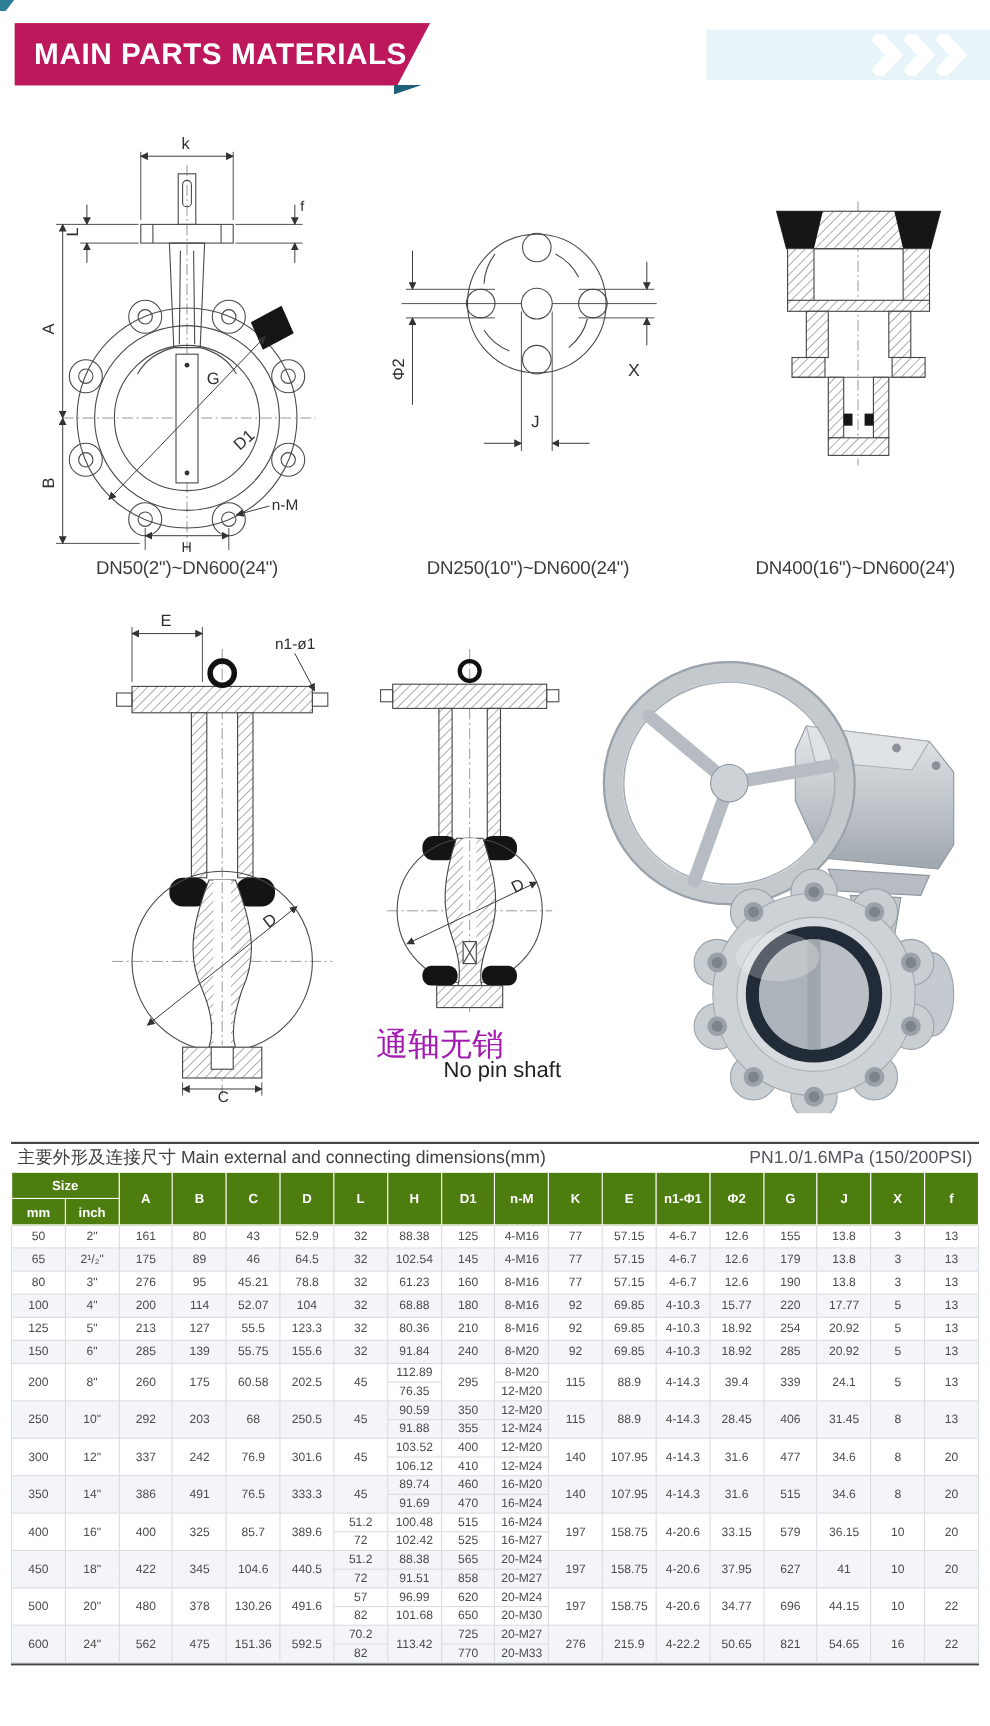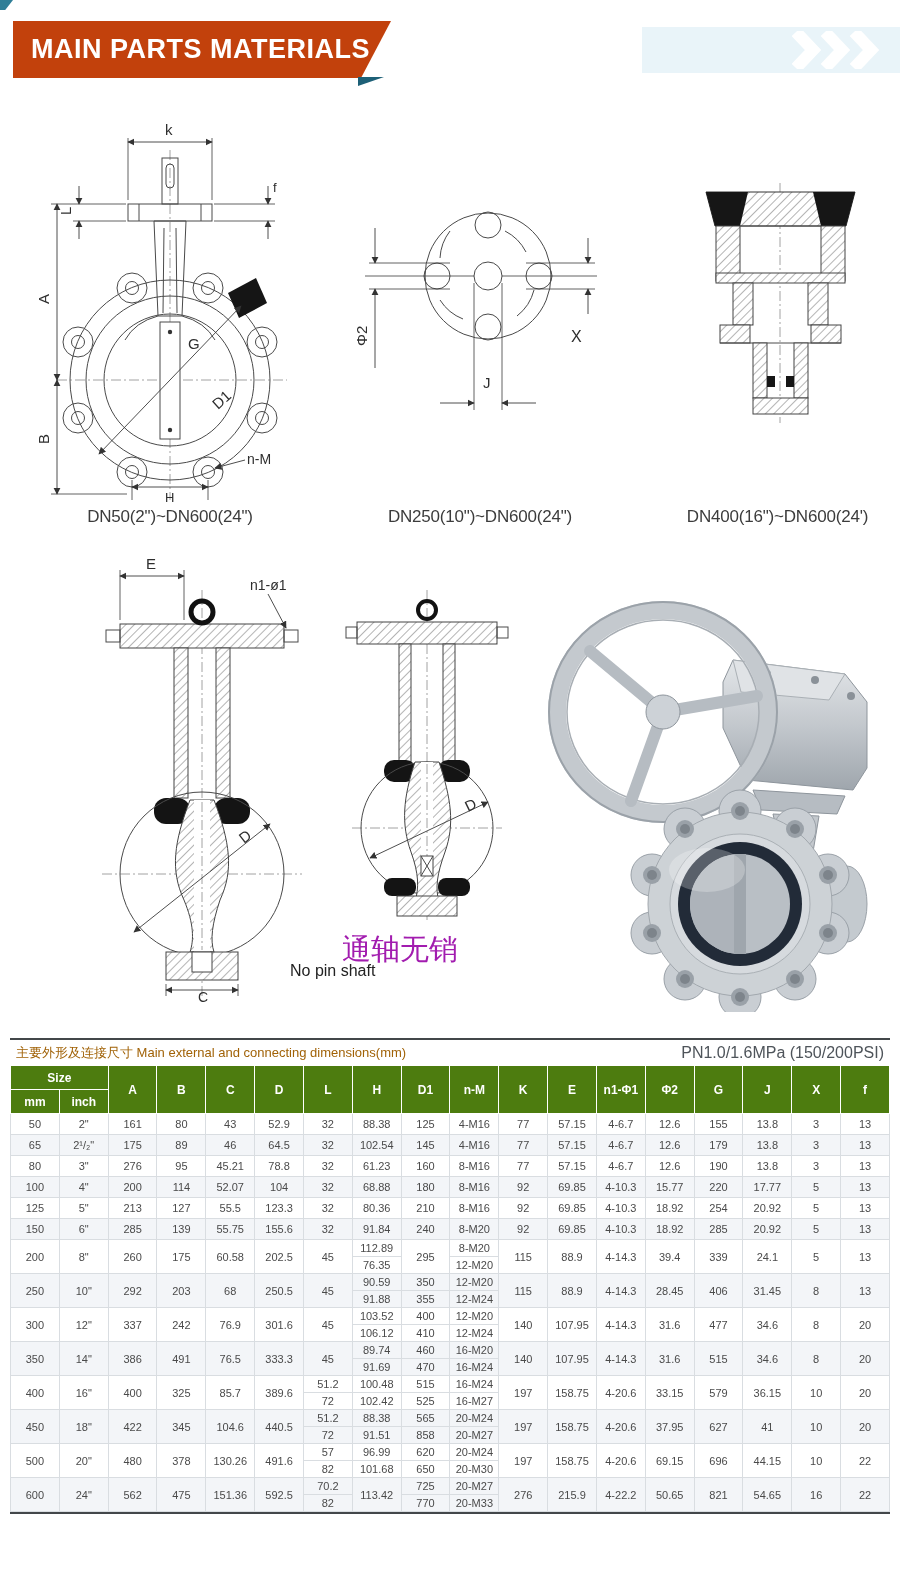--- a/index.html
+++ b/index.html
@@ -1,38 +1,38 @@
 <!DOCTYPE html>
 <html><head>
 <meta charset="utf-8">
 <style>
   html,body{margin:0;padding:0;background:#fff;font-family:"Liberation Sans","DejaVu Sans",sans-serif;}
   #page{position:relative;width:900px;height:1569px;background:#fff;overflow:hidden;}
   .abs{position:absolute;}
   
-  .banner{left:13px;top:21px;width:378px;height:57px;background:#c2410c;
+  .banner{left:13px;top:21px;width:378px;height:57px;background:#be185d;
     clip-path:polygon(0 0,100% 0,calc(100% - 30px) 100%,0 100%);
     color:#fff;font-size:27px;font-weight:bold;letter-spacing:.5px;line-height:57px;padding-left:18px;box-sizing:border-box;}
   .banner-fold{left:358px;top:77px;width:26px;height:9px;background:#1d6077;clip-path:polygon(0 0,100% 0,0 100%);}
   .corner-wedge{left:0;top:0;width:13px;height:10px;background:#2f7e97;clip-path:polygon(0 0,100% 0,40% 100%,0 100%);}
   .chev-band{right:0;top:27px;width:258px;height:46px;background:#e9f4f9;}
   
   .caption{font-size:17px;color:#3c3c3c;text-align:center;letter-spacing:-.2px;}
   .note-zh{font-size:29px;color:#a21caf;text-align:center;}
-  .note-en{font-size:16px;color:#222;text-align:left;}
+  .note-en{font-size:20px;color:#222;text-align:right;}
   
   svg text{font-family:"Liberation Sans","DejaVu Sans",sans-serif;font-size:15px;fill:#2e2e2e;}
   .thin{fill:none;stroke:#4a4a4a;stroke-width:1;}
   .dim{stroke:#3a3a3a;stroke-width:.9;fill:none;}
   .ext{stroke:#3a3a3a;stroke-width:.8;fill:none;}
   .cl{stroke:#8a8a8a;stroke-width:.8;stroke-dasharray:10 3 2 3;fill:none;}
   
   #tableWrap{left:10px;top:1038px;width:880px;border-top:2px solid #43474a;border-bottom:2px solid #43474a;background:#fff;}
   .t-title{display:flex;justify-content:space-between;align-items:center;height:25px;padding:0 6px;}
-  .t-title .lt{font-size:13px;color:#a16207;}
+  .t-title .lt{font-size:16px;color:#404040;}
   .t-title .rt{font-size:16px;color:#4e545a;}
   table.spec{width:100%;border-collapse:collapse;table-layout:fixed;}
   table.spec th{background:#4d7c0f;color:#fff;font-weight:bold;font-size:12px;border:1px solid #fff;height:23px;padding:0;}
   table.spec td{border:1px solid #d9dde1;text-align:center;font-size:11px;color:#4a4a4a;padding:0 1px;}
   tr.single td{height:20px;}
   tr.sub td{height:16px;}
   tr.alt td{background:#f3f5f8;}
 </style>
 </head>
 <body>
@@ -624,21 +624,21 @@
             <td rowspan="2">378</td>
             <td rowspan="2">130.26</td>
             <td rowspan="2">491.6</td>
             <td>57</td>
             <td>96.99</td>
             <td>620</td>
             <td>20-M24</td>
             <td rowspan="2">197</td>
             <td rowspan="2">158.75</td>
             <td rowspan="2">4-20.6</td>
-            <td rowspan="2">69.15</td>
+            <td rowspan="2">34.77</td>
             <td rowspan="2">696</td>
             <td rowspan="2">44.15</td>
             <td rowspan="2">10</td>
             <td rowspan="2">22</td>
           </tr>
           <tr class="sub">
             <td>82</td>
             <td>101.68</td>
             <td>650</td>
             <td>20-M30</td>

